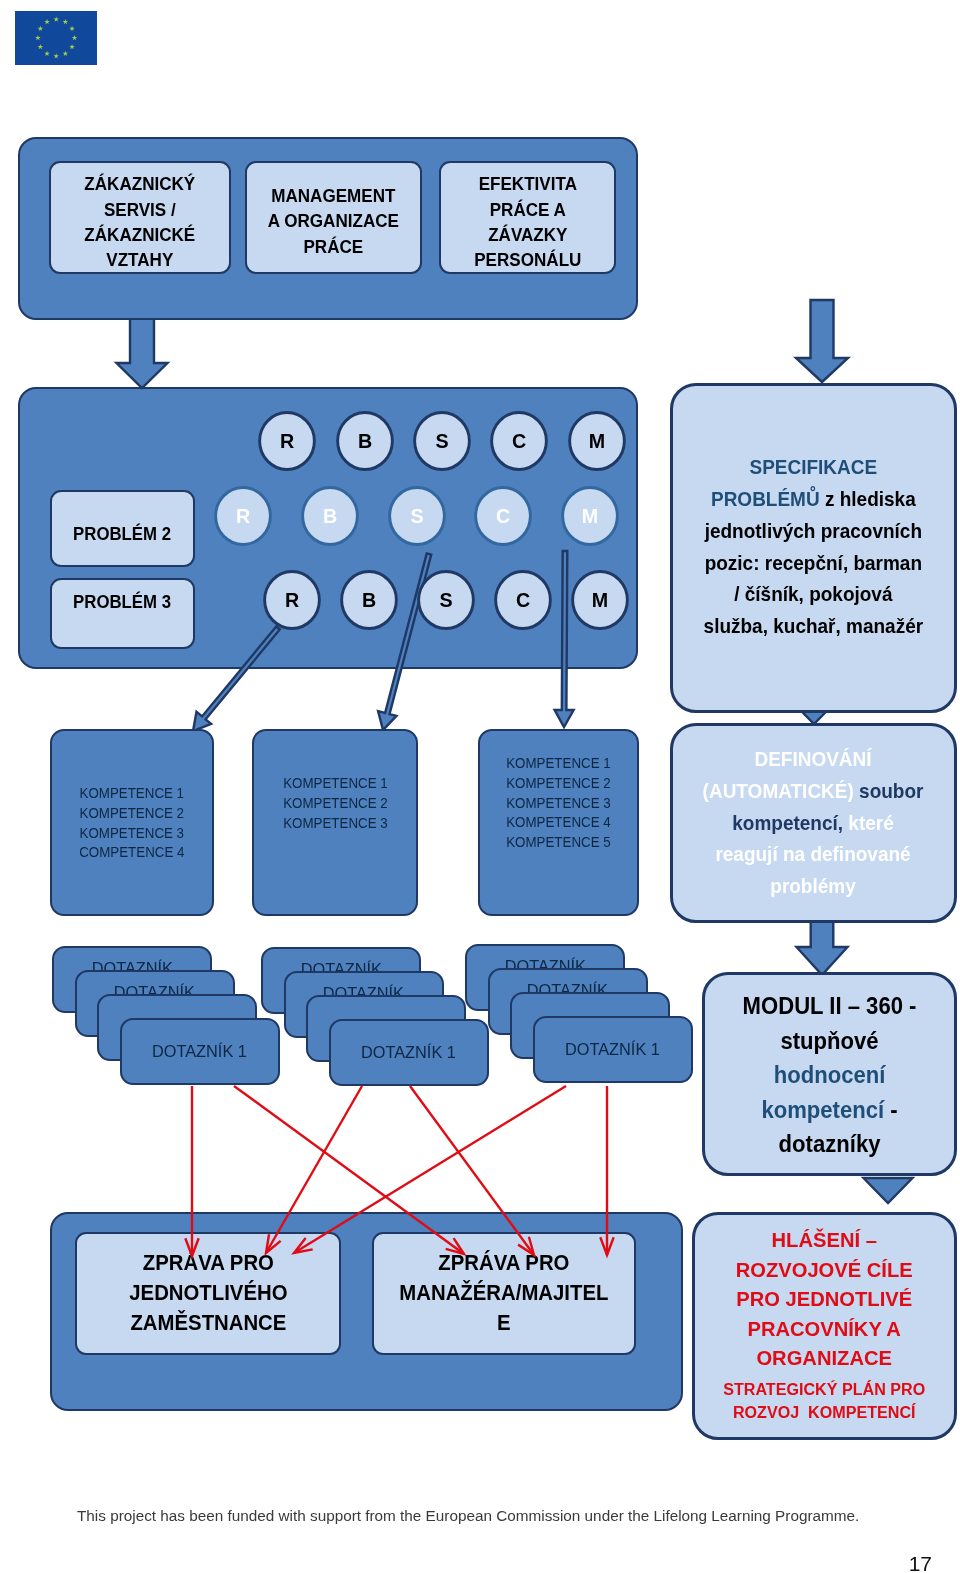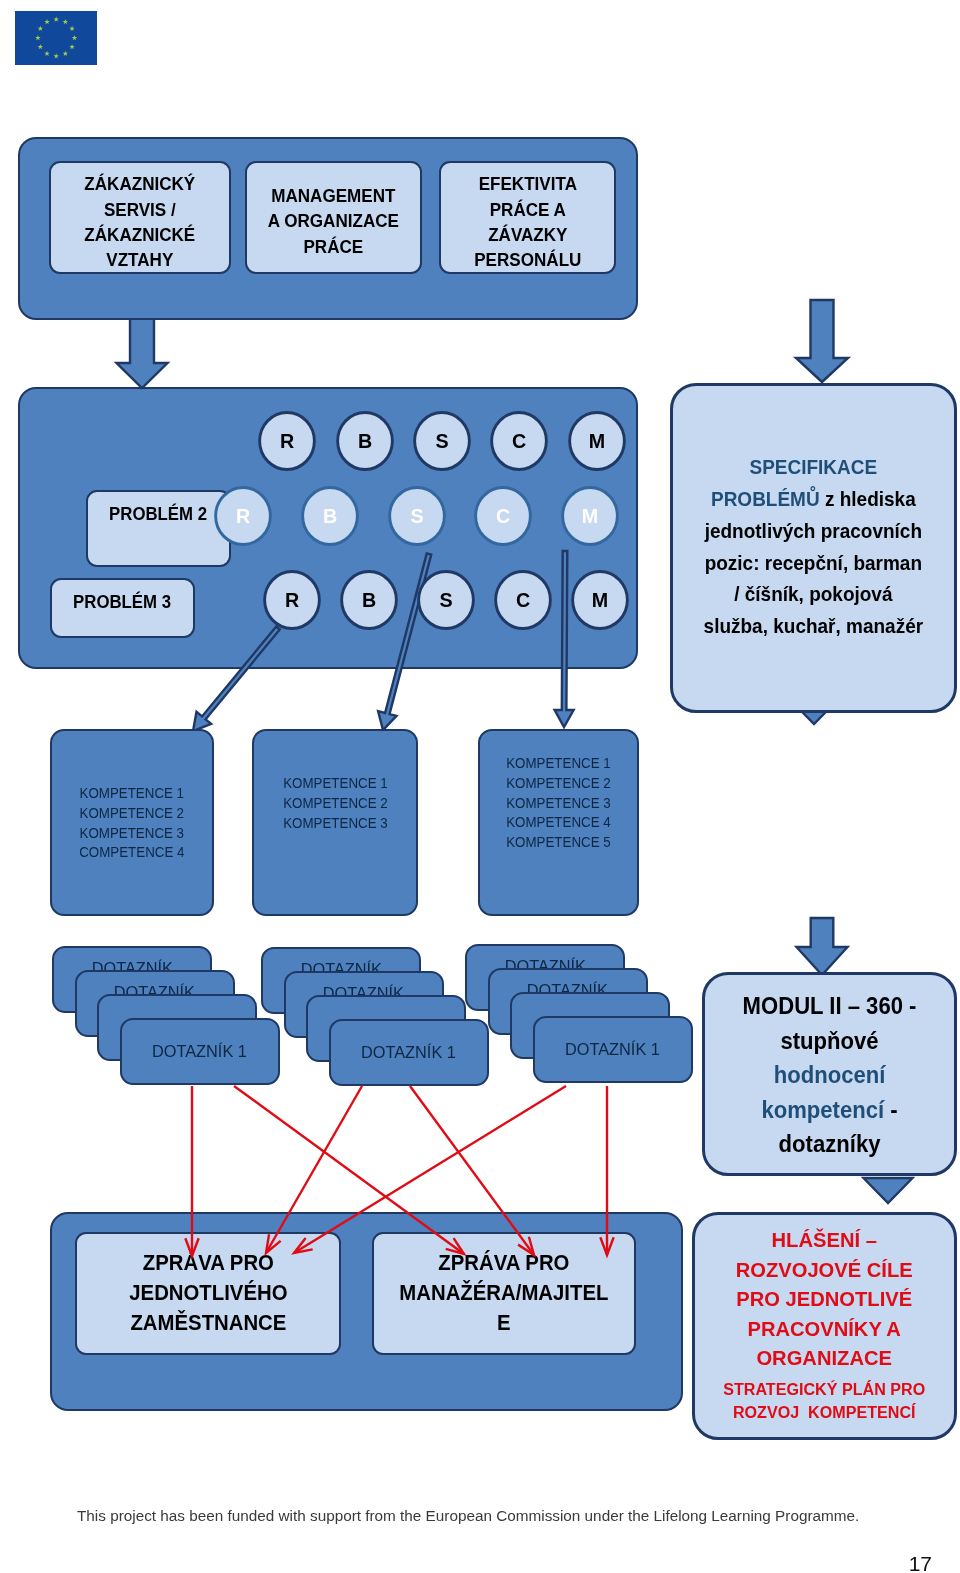--- a/index.html
+++ b/index.html
@@ -101,24 +101,24 @@
     <div class="t-bold cal" style="font-size:17.8px;line-height:25.3px;margin-top:9px;">
       <div>MANAGEMENT</div>
         <div>A ORGANIZACE</div>
         <div>PRÁCE</div>
     </div>
   </div>
 
 
   <div class="abs outer" style="left:18px;top:387px;width:620px;height:282px;z-index:1;"></div>
 
-  <div class="abs lightbox" style="z-index:3;left:50px;top:490px;width:145px;height:77px;align-items:flex-start;padding-top:11px;margin-left:36px;">
+  <div class="abs lightbox" style="z-index:3;left:50px;top:490px;width:145px;height:77px;align-items:center;padding-top:11px;">
     <div class="t-bold cal" style="font-size:17.5px;line-height:23px;">PROBLÉM 2</div>
   </div>
-  <div class="abs lightbox" style="z-index:3;left:50px;top:578px;width:145px;height:60px;align-items:flex-start;padding-top:11px;">
+  <div class="abs lightbox" style="z-index:3;left:50px;top:578px;width:145px;height:71px;align-items:flex-start;padding-top:11px;">
     <div class="t-bold cal" style="font-size:17.5px;line-height:23px;">PROBLÉM 3</div>
   </div>
 
   <div id="circles-layer" class="abs" style="left:0;top:0;width:960px;height:1573px;z-index:3;">
       <div class="abs circ cal" style="left: 257px; top: 411px; width: 60px; height: 60px; font-size: 20.5px;">R</div>
       <div class="abs circ cal" style="left: 335px; top: 411px; width: 60px; height: 60px; font-size: 20.5px;">B</div>
       <div class="abs circ cal" style="left: 412px; top: 411px; width: 60px; height: 60px; font-size: 20.5px;">S</div>
       <div class="abs circ cal" style="left: 489px; top: 411px; width: 60px; height: 60px; font-size: 20.5px;">C</div>
       <div class="abs circ cal" style="left: 567px; top: 411px; width: 60px; height: 60px; font-size: 20.5px;">M</div>
       <div class="abs circ faded cal" style="left: 213px; top: 486px; width: 60px; height: 60px; font-size: 20.5px;">R</div>
@@ -162,20 +162,29 @@
   <div class="abs midbox" style="left:478px;top:729px;width:161px;height:187px;align-items:flex-start;padding-top:23px;z-index:3;">
     <div class="cal" style="font-size:13.9px;line-height:19.8px;color:#0d2744;">
       <div>KOMPETENCE 1</div>
         <div>KOMPETENCE 2</div>
         <div>KOMPETENCE 3</div>
         <div>KOMPETENCE 4</div>
         <div>KOMPETENCE 5</div>
     </div>
   </div>
 
+  <div class="abs bigbox" style="left:670px;top:723px;width:287px;height:200px;z-index:3;">
+    <div class="t-bold cal2" style="font-size:19.8px;line-height:31.8px;color:#ffffff;margin-top:1px;">
+      <div>DEFINOVÁNÍ</div>
+      <div><span>(AUTOMATICKÉ)</span> <span style="color:#1f3864;">soubor</span></div>
+      <div><span style="color:#1f3864;">kompetencí,</span> <span>které</span></div>
+      <div>reagují na definované</div>
+      <div>problémy</div>
+    </div>
+  </div>
 
   <div id="stacks-layer" class="abs" style="left:0;top:0;width:960px;height:1573px;z-index:3;">
       <div class="abs midbox" style="left: 52px; top: 946px; width: 160px; height: 67px; border-radius: 13px;">
         <span class="cal2" style="font-size: 17px; color: rgb(13, 39, 68); display: inline-block; margin-top: -22px;">DOTAZNÍK</span>
       </div>
       <div class="abs midbox" style="left: 74.6px; top: 970px; width: 160px; height: 67px; border-radius: 13px;">
         <span class="cal2" style="font-size: 17px; color: rgb(13, 39, 68); display: inline-block; margin-top: -22px;">DOTAZNÍK</span>
       </div>
       <div class="abs midbox" style="left: 97.2px; top: 994px; width: 160px; height: 67px; border-radius: 13px;">
         <span class="cal2" style="font-size: 17px; color: rgb(13, 39, 68); display: inline-block; margin-top: 10px;">DOTAZNÍK</span>

